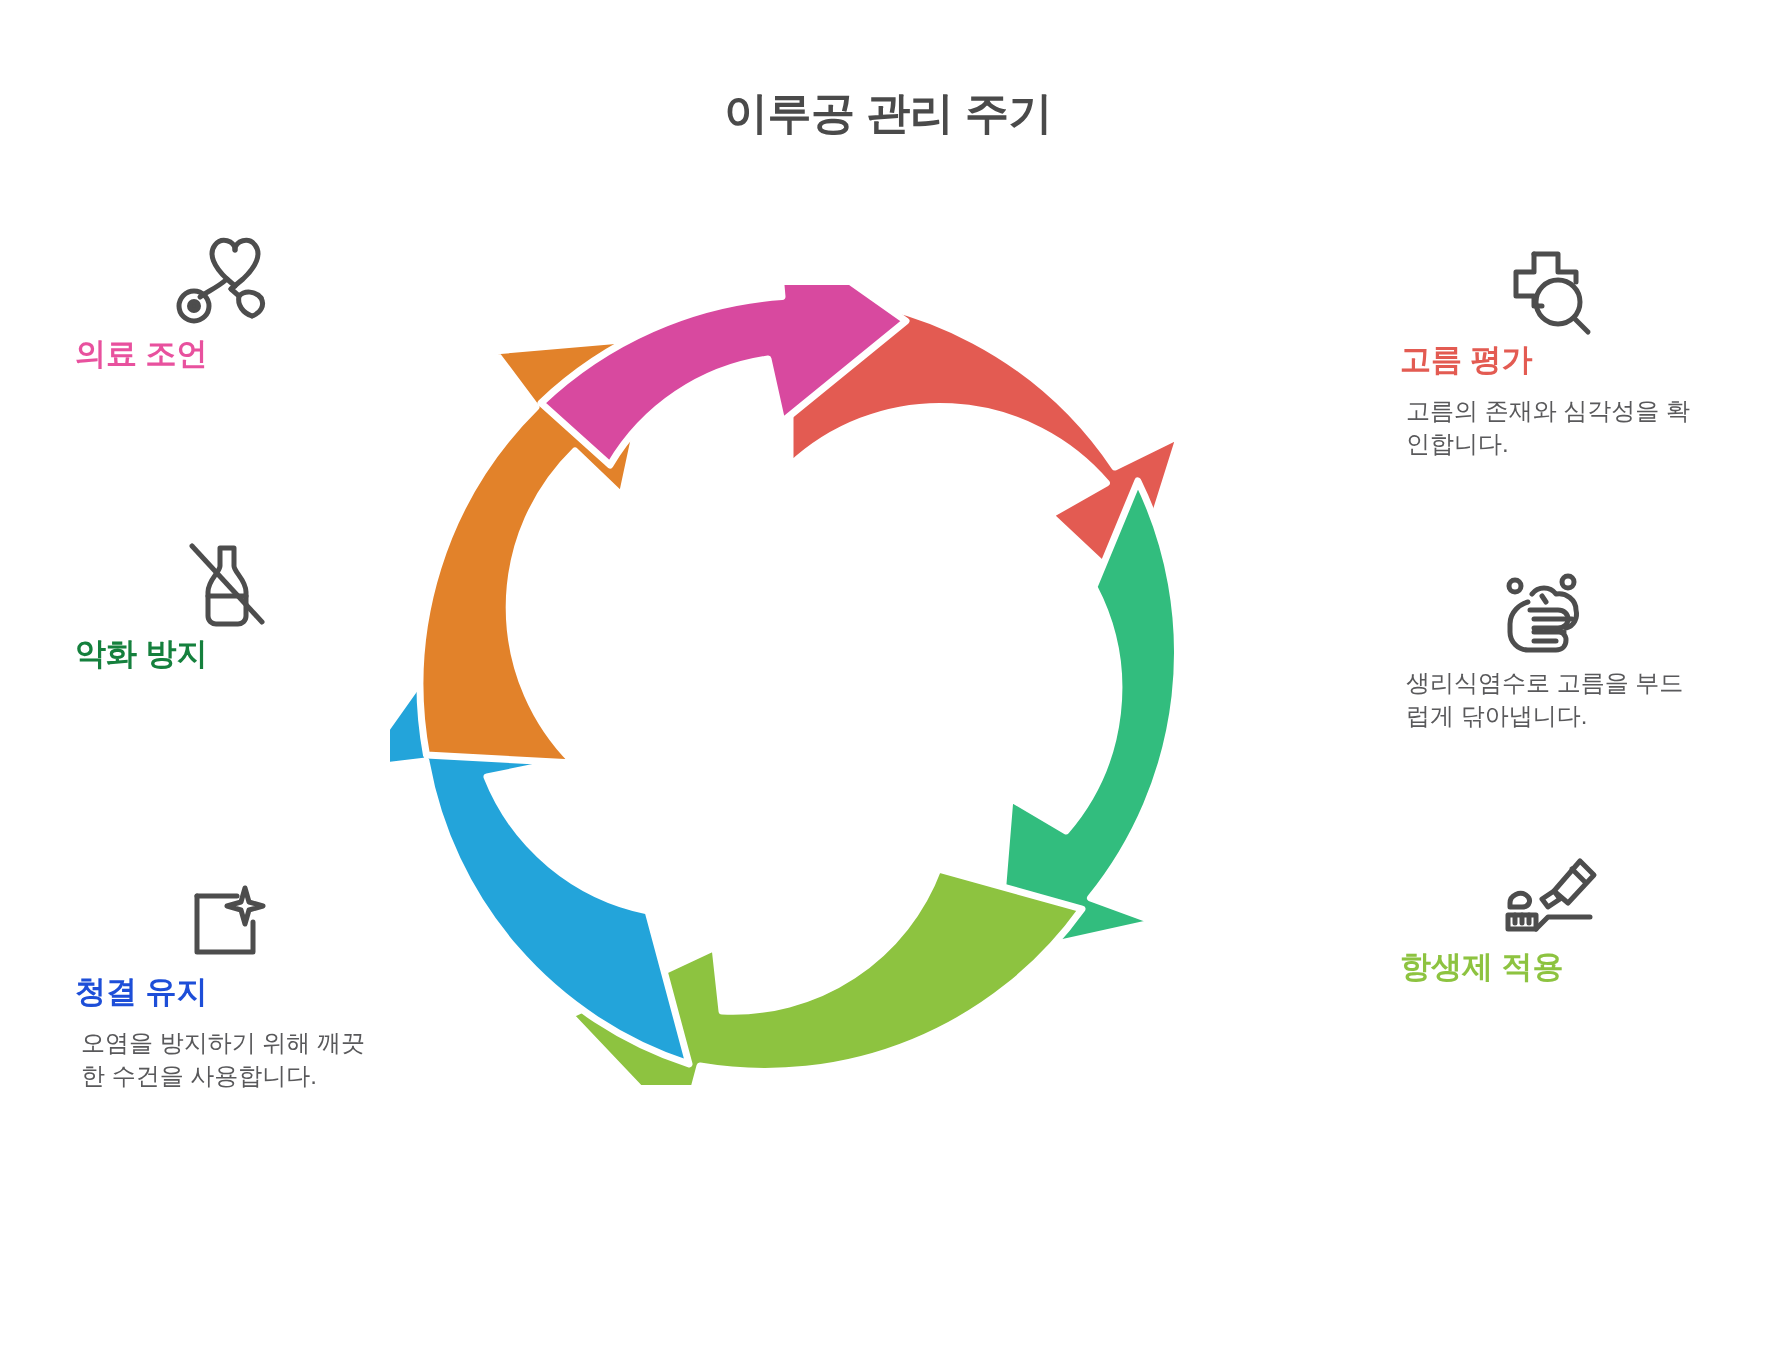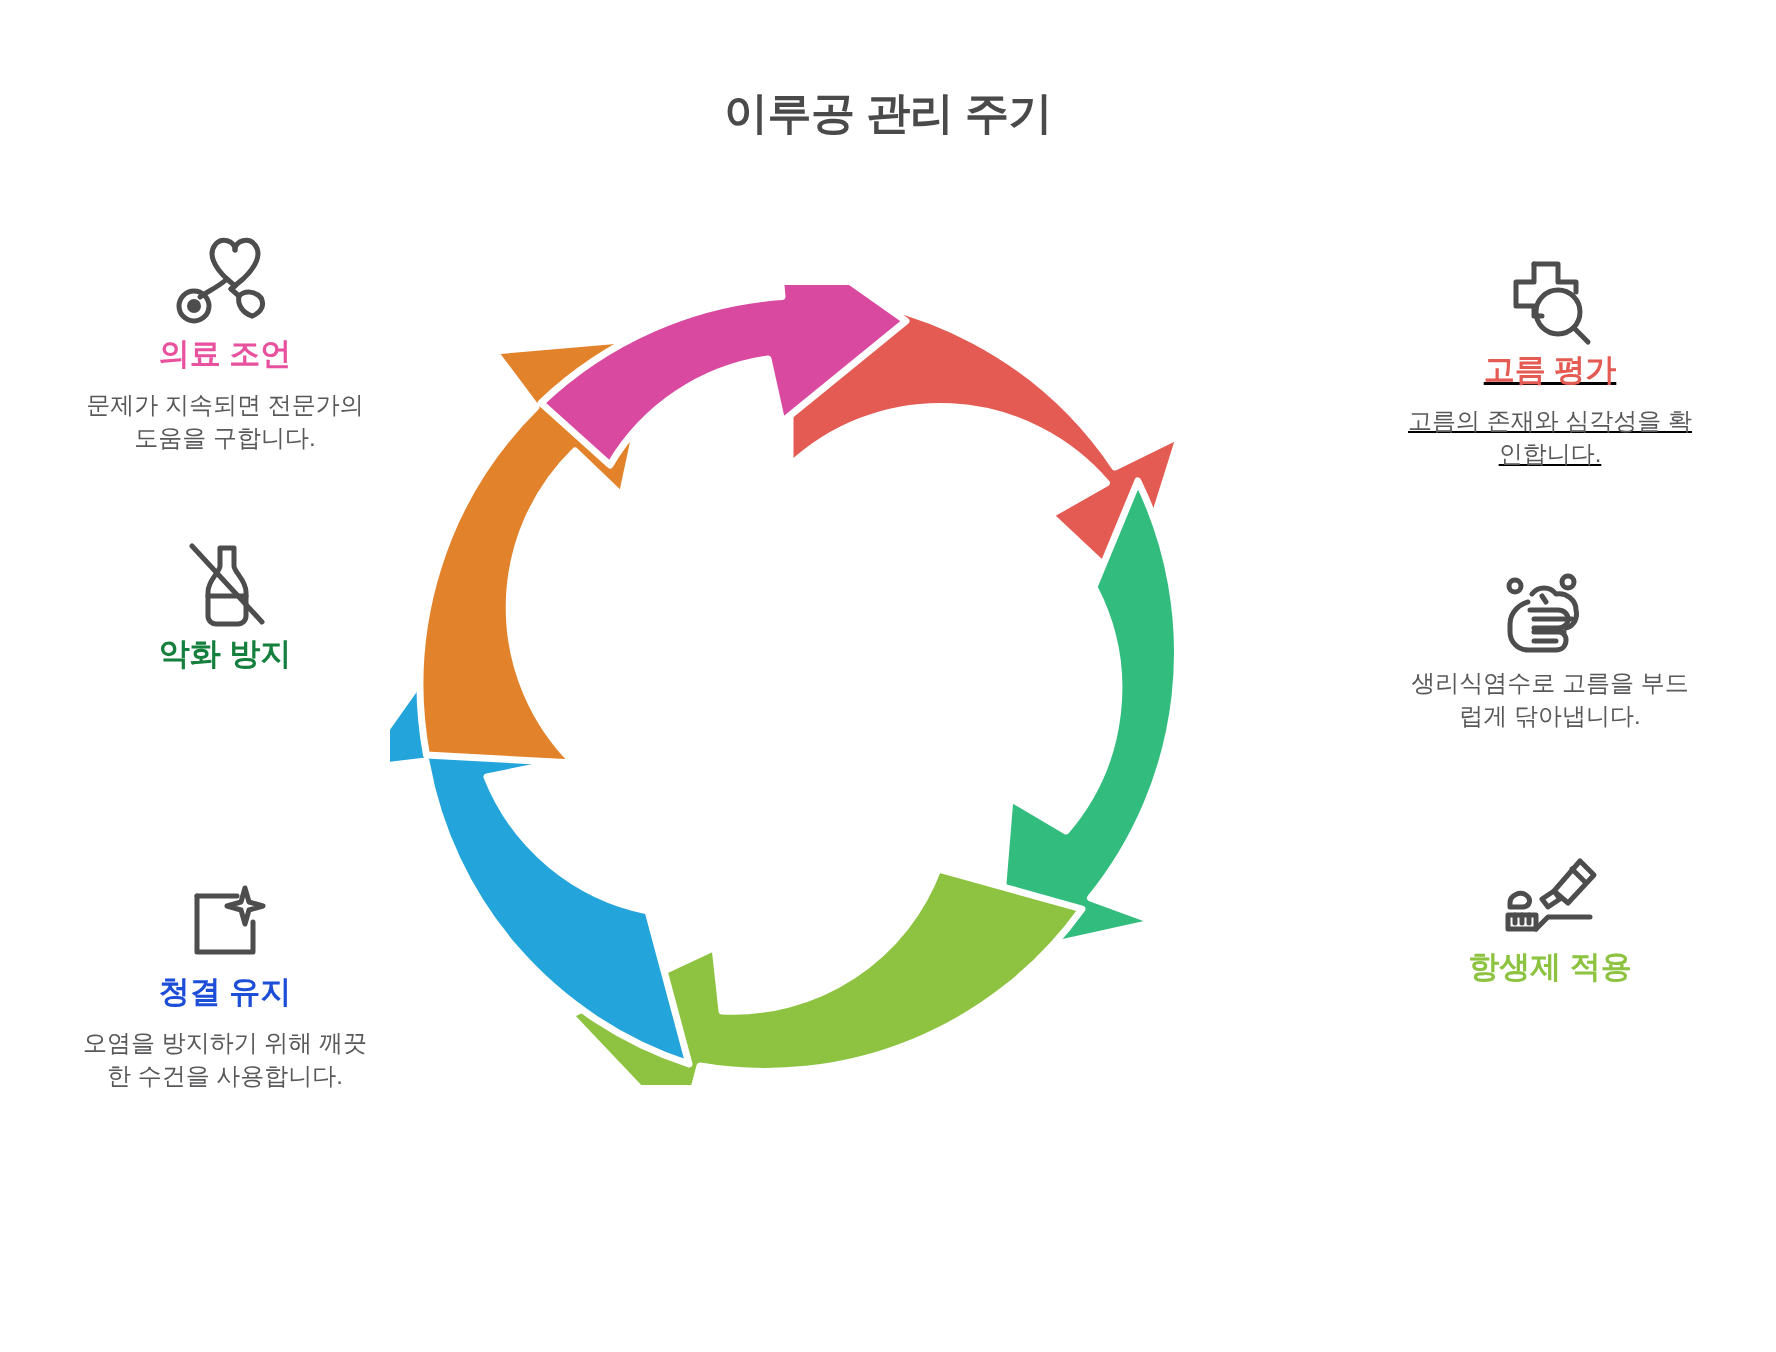--- a/index.html
+++ b/index.html
@@ -12,41 +12,41 @@
   }
   #page-title{
     position:absolute;top:84px;left:0;width:1776px;
     text-align:center;
     font-size:44px;font-weight:bold;color:#4a4a4a;
     letter-spacing:-0.5px;
   }
   .col{position:absolute;width:300px;}
   .col-left{left:75px;}
   .col-right{left:1400px;}
-  .item{position:absolute;width:300px;text-align:center;}
+  .item{position:absolute;width:300px;}
   .item-icon{
     height:108px;
     display:flex;align-items:flex-end;justify-content:center;
     margin-bottom:6px;
   }
   .item-icon svg{display:block;}
   .item-title{
     font-size:31px;font-weight:bold;
     margin:0 0 16px 0;line-height:1.15;
   }
   .item-desc{
     font-size:24px;color:#59595b;line-height:1.38;
     padding:0 6px;
   }
   
   #li0{top:222px;}
   #li1{top:522px;}
   #li2{top:860px;}
   
-  #ri0{top:238px;text-decoration:underline;}
+  #ri0{top:228px;}
   #ri1{top:552px;}
   #ri2{top:835px;}
 
   #wheel{
     position:absolute;
     left:390px;top:285px;
     width:800px;height:800px;
   }
   #wheel svg{display:block;}
 </style>
@@ -132,21 +132,20 @@
           <circle cx="21" cy="70" r="15"></circle>
           <circle cx="21" cy="70" r="4.5" fill="#4d4d4d"></circle>
           <path d="M58 53 L66 60"></path>
           <path d="M66 60 C72 54 82 55 88 62"></path>
           <path d="M66 60 C64 69 70 77 79 80"></path>
           <path d="M88 62 C92 69 88 77 79 80"></path>
         </g>
       </svg>
     </div>
     <div class="item-title" style="color:#e8519e">의료 조언</div>
-    <div class="item-desc">문제가 지속되면 전문가의 도움을 구합니다.</div>
   </div>
 
   <div class="item" id="li1">
     <div class="item-icon">
       <svg width="98" height="92" viewBox="0 0 98 92">
         <g fill="none" stroke="#4d4d4d" stroke-width="5" stroke-linecap="round" stroke-linejoin="round">
           <path d="M44 10 L58 10 L58 28 C58 34 70 42 70 54 L70 78 C70 83 66 86 62 86 L40 86 C36 86 32 83 32 78 L32 54 C32 42 44 34 44 28 Z"></path>
           <path d="M32 58 L70 58"></path>
           <path d="M16 8 L86 84"></path>
         </g>

